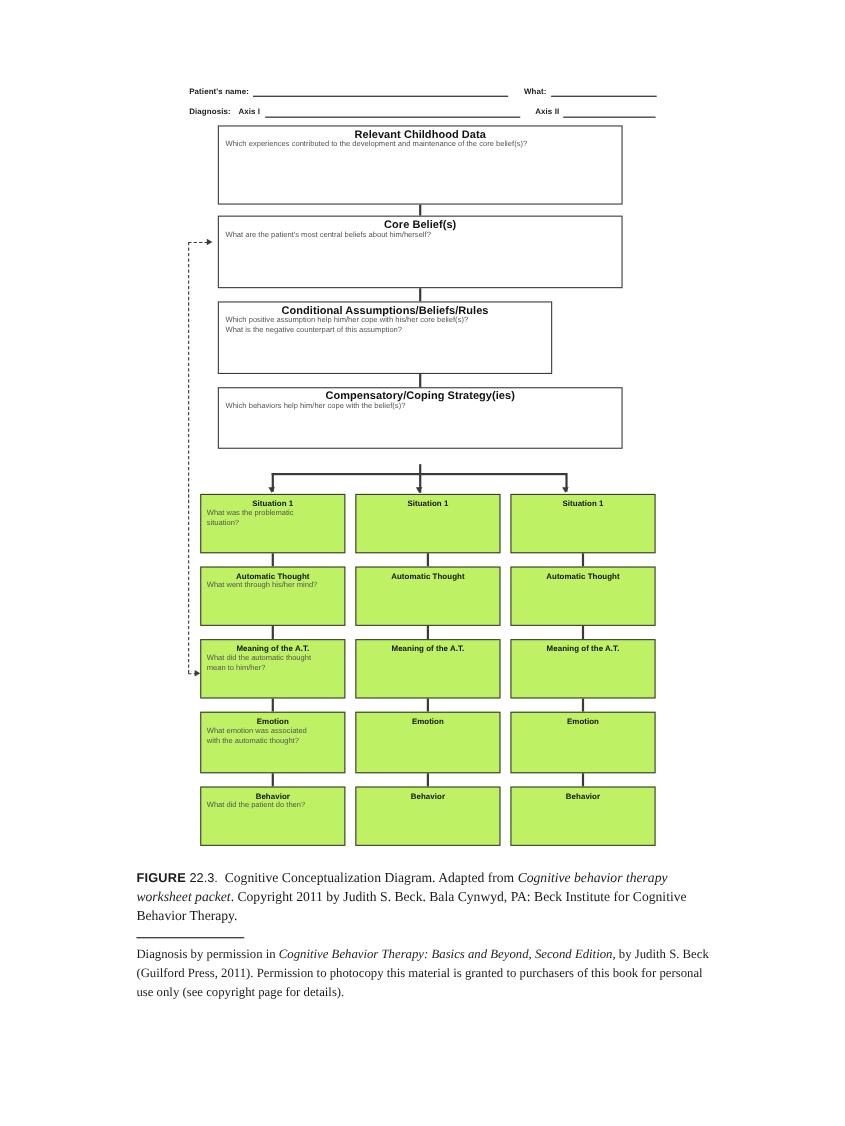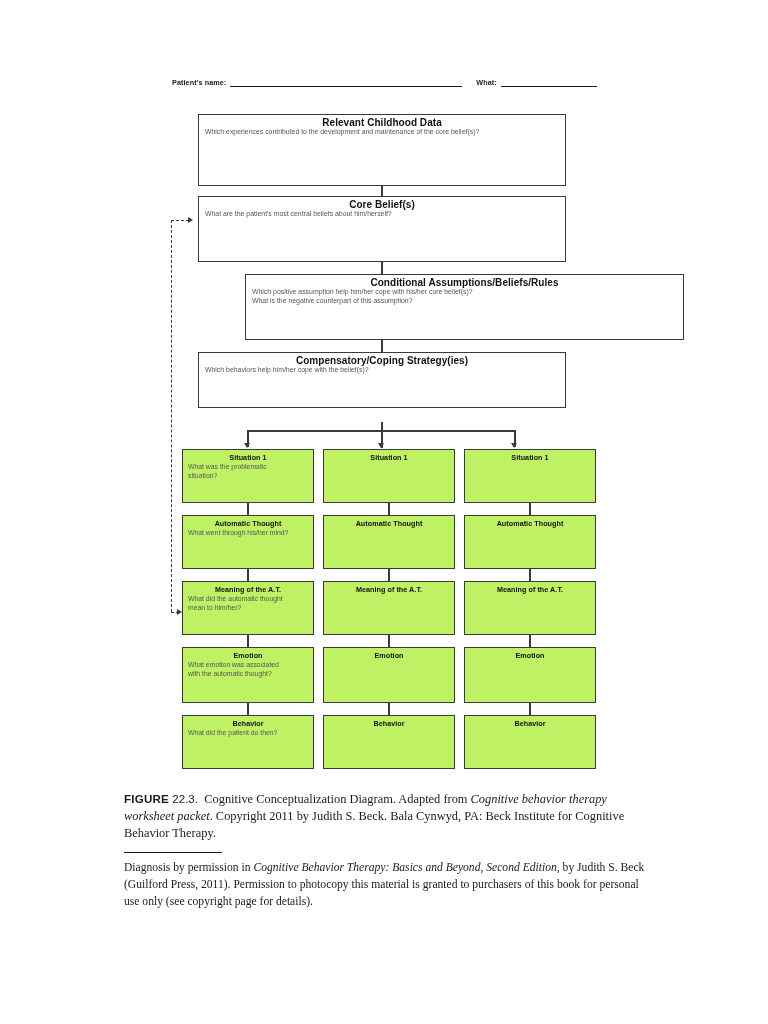--- a/index.html
+++ b/index.html
@@ -6,21 +6,21 @@
   html, body {
     margin: 0; padding: 0;
     background: #ffffff;
     width: 768px; height: 1024px;
     font-family: "Liberation Sans", sans-serif;
   }
   .page { position: relative; width: 768px; height: 1024px; overflow: hidden; }
 
   
   .hdr { position: absolute; left: 172px; top: 78px; width: 424px; }
-  .hdr-row { display: flex; align-items: flex-start; margin-bottom: 9px; }
+  .hdr-row { display: flex; align-items: center; margin-bottom: 9px; }
   .hdr-lbl {
     font-size: 7.2px; font-weight: bold; color: #1a1a1a;
     letter-spacing: .1px; white-space: nowrap; padding-right: 4px;
     line-height: 10px;
   }
   .hdr-rule { flex: 1 1 auto; border-bottom: 1.1px solid #1a1a1a; height: 9px; }
   .hdr-rule.short { flex: 0 0 96px; }
   .hdr-rule.g1 { flex: 0 0 232px; }
   .hdr-rule.g2 { flex: 1 1 auto; }
   .sp { width: 14px; flex: 0 0 14px; }
@@ -97,37 +97,45 @@
 <div class="page">
 
   <div class="hdr">
     <div class="hdr-row">
       <span class="hdr-lbl">Patient's name:</span>
       <span class="hdr-rule g1"></span>
       <span class="sp"></span>
       <span class="hdr-lbl">What:</span>
       <span class="hdr-rule short"></span>
     </div>
+    <div class="hdr-row">
+      <span class="hdr-lbl">Diagnosis:</span>
+      <span class="hdr-lbl" style="padding-left:3px">Axis I</span>
+      <span class="hdr-rule g1"></span>
+      <span class="sp"></span>
+      <span class="hdr-lbl">Axis II</span>
+      <span class="hdr-rule g2"></span>
+    </div>
   </div>
 
   <div class="bx" style="left:198px; top:114px; width:368px; height:72px;">
     <div class="bx-title">Relevant Childhood Data</div>
     <div class="bx-q">
       <div>Which experiences contributed to the development and maintenance of the core belief(s)?</div>
     </div>
   </div>
 
   <div class="bx" style="left:198px; top:196px; width:368px; height:66px;">
     <div class="bx-title">Core Belief(s)</div>
     <div class="bx-q">
       <div>What are the patient's most central beliefs about him/herself?</div>
     </div>
   </div>
 
-  <div class="bx" style="left:198px; top:274px; width:439px; height:66px;margin-left:47px;">
+  <div class="bx" style="left:198px; top:274px; width:304px; height:66px;">
     <div class="bx-title">Conditional Assumptions/Beliefs/Rules</div>
     <div class="bx-q">
       <div>Which positive assumption help him/her cope with his/her core belief(s)?</div>
       <div>What is the negative counterpart of this assumption?</div>
     </div>
   </div>
 
   <div class="bx" style="left:198px; top:352px; width:368px; height:56px;">
     <div class="bx-title">Compensatory/Coping Strategy(ies)</div>
     <div class="bx-q">

